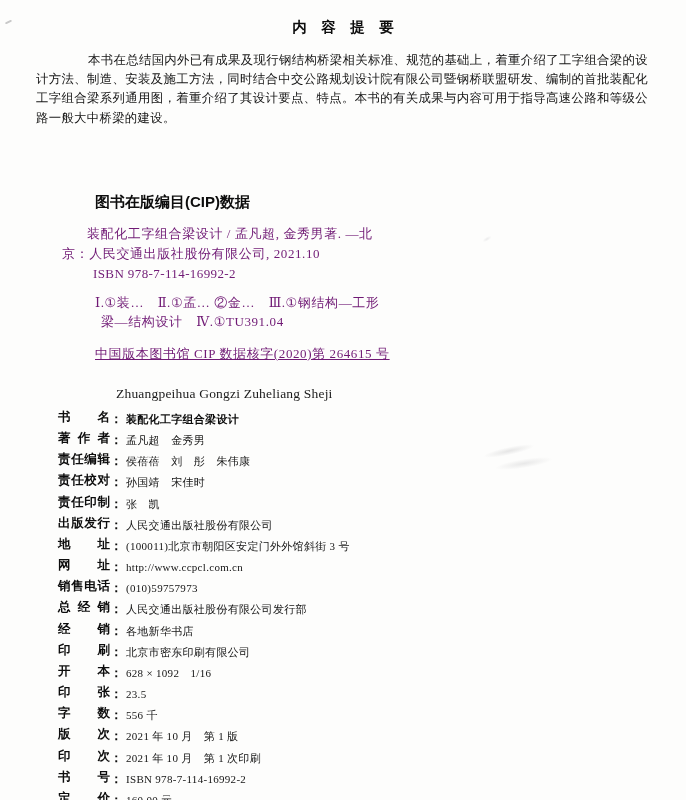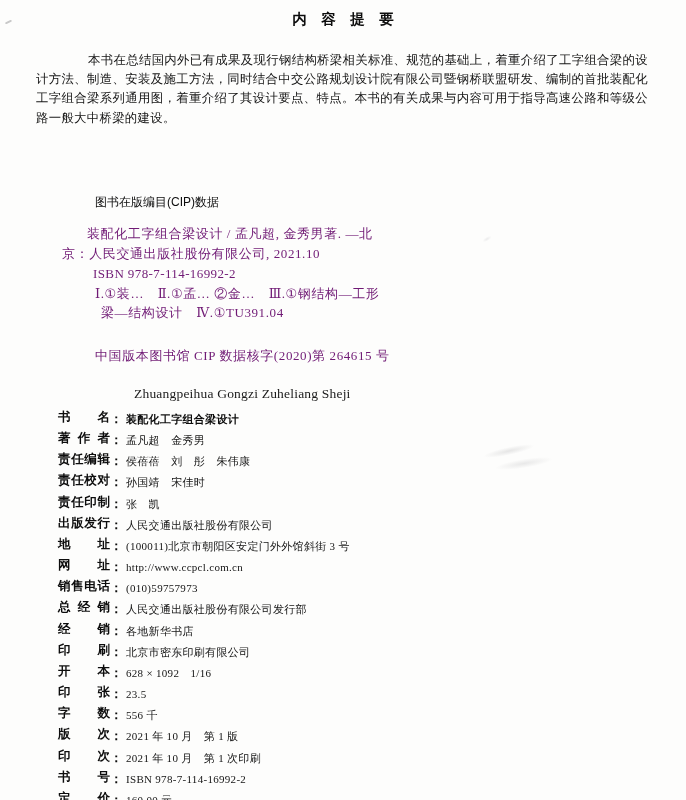--- a/index.html
+++ b/index.html
@@ -9,53 +9,53 @@
     margin:0 auto;
     background:#fdfdfc;
     overflow:hidden;
     color:#161616;
     font-family:"Liberation Serif","DejaVu Serif",serif;
   }
 
   
   .summary-title {
     position:absolute; top:10px; left:0; right:0;
-    margin:0; text-align:center;
+    margin:8px; text-align:center;
     font-family:"Liberation Sans","DejaVu Sans",sans-serif;
     font-size:14.5px; font-weight:bold; color:#0d0d0d;
     letter-spacing:1em; text-indent:1em;
   }
   .summary-body {
     position:absolute; top:51px; left:36px; width:612px;
   }
   .summary-body p {
     margin:0;
     font-size:12.4px; line-height:19.2px; letter-spacing:0.3px;
     text-align:justify; text-indent:52px;
     color:#141414;
   }
 
   
   .cip { position:absolute; top:192px; left:62px; width:480px; }
   .cip-header {
     font-family:"Liberation Sans","DejaVu Sans",sans-serif;
-    font-weight:normal; font-size:12px; line-height:20px;
+    font-weight:bold; font-size:15px; line-height:20px;
     margin-left:33px; margin-bottom:12px; color:#0d0d0d;
   }
   .cip-line { font-size:13px; line-height:20px; letter-spacing:0.6px; color:#701a75; }
   .cip-indent-record { margin-left:25px; }
   .cip-isbn { margin-left:31px; letter-spacing:0.4px; }
-  .cip-class1 { margin-left:33px; line-height:19px; }
+  .cip-class1 { margin-left:33px; margin-top:9px; line-height:19px; }
   .cip-class2 { line-height:19px;margin-left:39px; }
-  .cip-number { margin-left:33px; margin-top:24px; }
+  .cip-number { margin-left:33px; margin-top:13px;text-decoration:underline; }
 
   
   .colophon { position:absolute; top:386px; left:58px; width:580px; }
   .pinyin {
-    margin-left:76px; margin-bottom:6px;
+    margin-left:58px; margin-bottom:6px;
     font-size:13.5px; line-height:16px; letter-spacing:0.2px; color:#1a1a1a;
   }
   .c-row { line-height:19.15px; white-space:pre; }
   .c-label {
     display:inline-flex; justify-content:space-between;
     width:52px; vertical-align:top;
     font-family:"Liberation Sans","DejaVu Sans",sans-serif;
     font-weight:bold; font-size:12.5px; color:#0d0d0d;
   }
   .c-colon {

